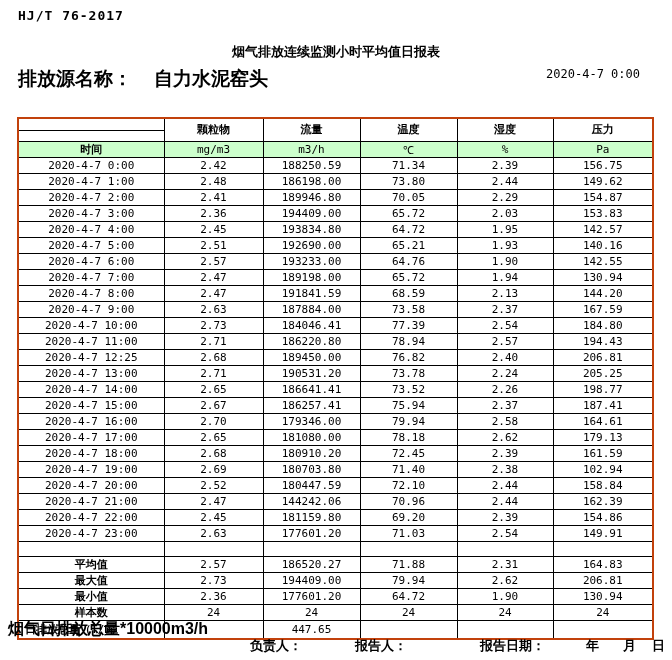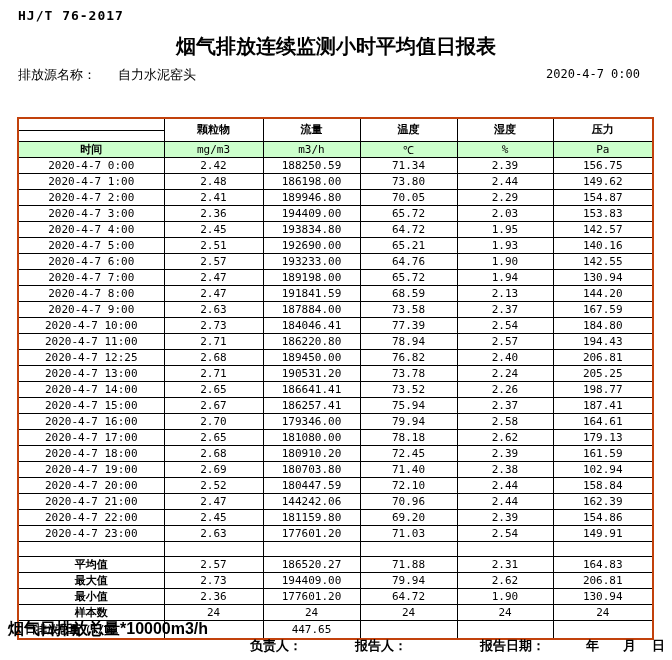--- a/index.html
+++ b/index.html
@@ -1,23 +1,23 @@
 <!DOCTYPE html>
 <html><head>
 <meta charset="utf-8">
 <style>
   * { margin:0; padding:0; box-sizing:border-box; }
   html,body { width:672px; height:660px; background:#ffffff; }
   body { position:relative; font-family:"Liberation Sans", sans-serif; color:#000; }
 
   .std-code { position:absolute; left:18px; top:8px; font-family:"DejaVu Sans Mono", monospace;
               font-weight:bold; font-size:13px; letter-spacing:1px; }
-  .title { position:absolute; left:0; top:33px; width:100%; text-align:center;
-           font-weight:bold; font-size:20px; }
-  .source-row { position:absolute; left:18px; top:66px; font-size:13px; font-weight:normal; }
+  .title { position:absolute; left:0; top:43px; width:100%; text-align:center;
+           font-weight:bold; font-size:13px; }
+  .source-row { position:absolute; left:18px; top:66px; font-size:19px; font-weight:bold; }
   .source-row .src-name { margin-left:22px; }
   .datetime { position:absolute; right:32px; top:67px; font-size:12px;
               font-family:"DejaVu Sans Mono", monospace; }
 
   table.report { position:absolute; left:17px; top:117px; border-collapse:collapse;
                  table-layout:fixed; border:2px solid #c2410c; }
   table.report td, table.report th { border:1px solid #000; text-align:center;
                  overflow:hidden; white-space:nowrap; padding:0;
                  font-family:"DejaVu Sans Mono", monospace; font-size:11px; }
   col.w-time { width:146px; }

